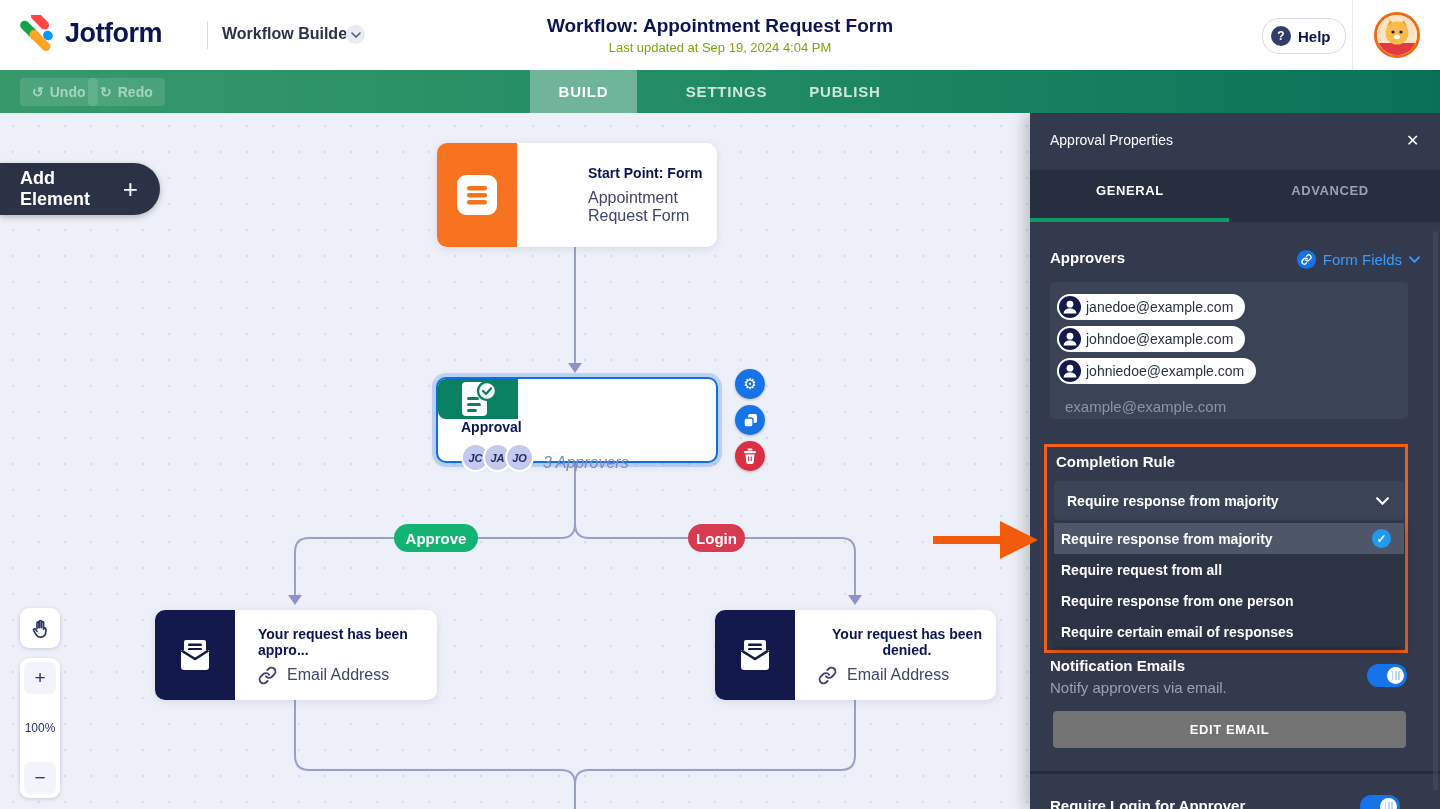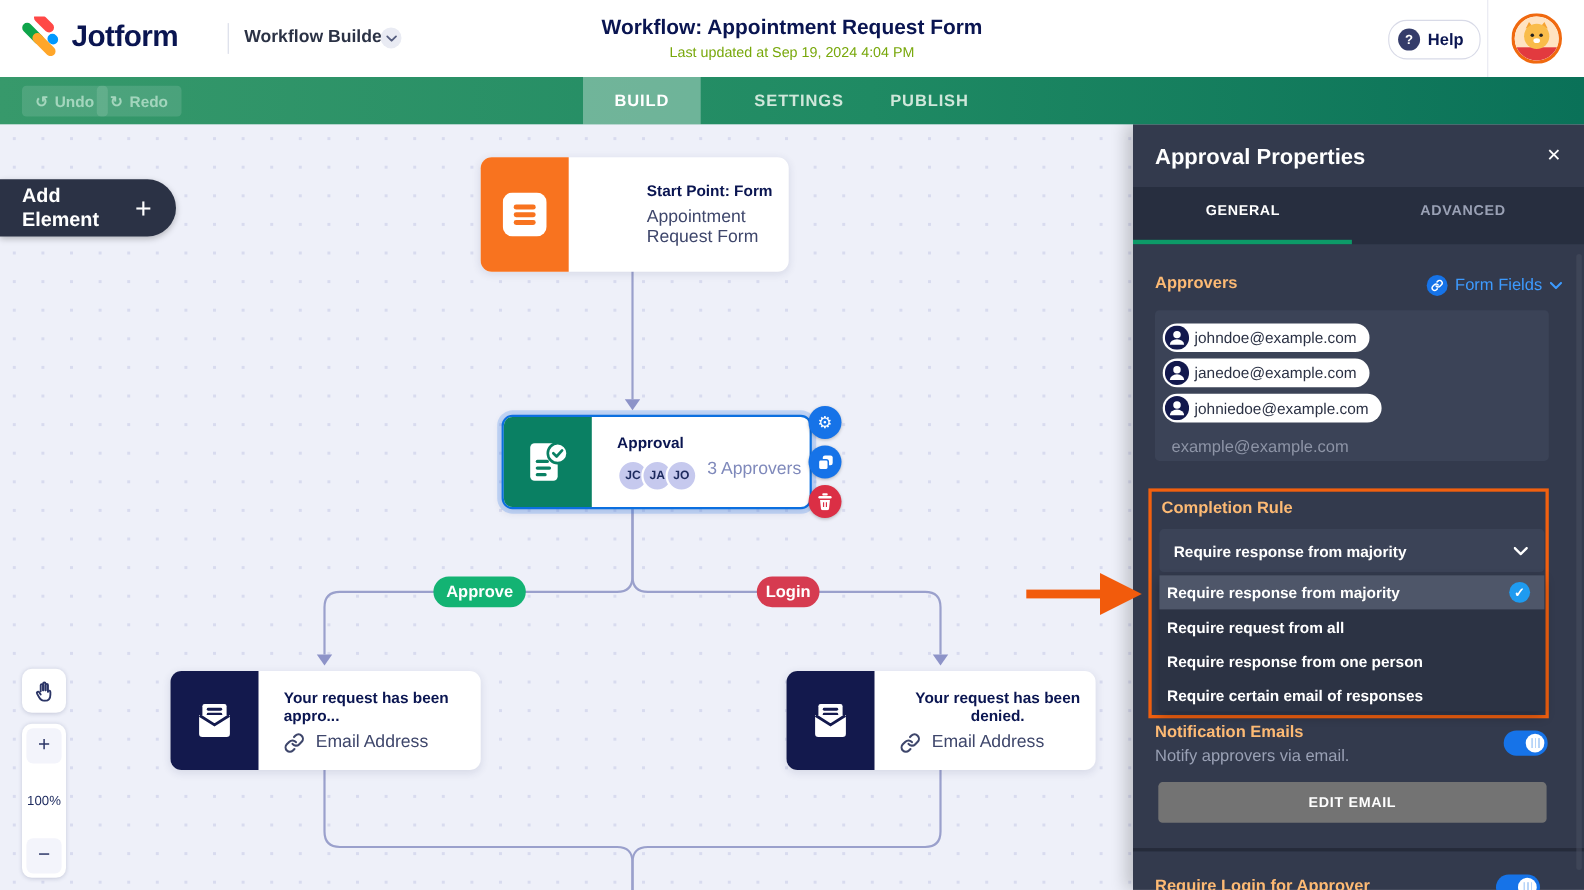--- a/index.html
+++ b/index.html
@@ -43,21 +43,21 @@
           background-image:radial-gradient(circle,#d8dbef 1.4px,transparent 1.6px);
           background-size:26px 26px;}
   .connectors{position:absolute;left:0;top:0;}
   .node{position:absolute;display:flex;background:#fff;border-radius:10px;
         box-shadow:0 2px 8px rgba(40,48,100,0.12);cursor:pointer;}
   .node-icon{width:80px;border-radius:10px 0 0 10px;display:flex;align-items:center;justify-content:center;}
   .node-body{flex:1;display:flex;flex-direction:column;justify-content:center;gap:8px;padding-left:23px;}
   .node-title{font-size:14px;font-weight:bold;color:#0a1551;}
   .node-sub{font-size:16px;color:#3e466b;}
   .sel{border:2px solid #0b6fe0;box-shadow:0 0 0 4px rgba(64,136,240,0.25),0 2px 8px rgba(40,48,100,0.15);}
-  .avatars{display:flex;align-items:flex-start;}
+  .avatars{display:flex;align-items:flex-end;font-style:italic;}
   .init{width:25px;height:25px;border-radius:50%;background:#c6c9ee;border:2px solid #fff;
         color:#1d2a5e;font-size:11px;font-weight:bold;display:flex;align-items:center;
         justify-content:center;margin-right:-7px;}
   .approvers-count{font-size:16px;color:#7f89bb;margin-left:16px;}
   .branch-pill{position:absolute;height:28px;border-radius:14px;color:#fff;font-size:15px;
                font-weight:bold;display:flex;align-items:center;justify-content:center;z-index:2;}
   .act-btn{position:absolute;width:30px;height:30px;border-radius:50%;display:flex;
            align-items:center;justify-content:center;cursor:pointer;
            box-shadow:0 1px 3px rgba(0,0,0,0.25);}
   .add-element{position:absolute;left:0;top:50px;width:160px;height:52px;background:#2b3245;
@@ -71,29 +71,29 @@
   .zoom-box{position:absolute;left:20px;top:545px;width:40px;height:132px;background:#fff;
             border-radius:9px;box-shadow:0 1px 4px rgba(40,48,100,0.2);display:flex;
             flex-direction:column;align-items:center;justify-content:space-between;padding:4px 0;}
   .zoom-btn{width:32px;height:32px;border-radius:6px;background:#f3f4fb;color:#2b3566;
             font-size:19px;display:flex;align-items:center;justify-content:center;cursor:pointer;}
   .zoom-pct{font-size:12px;color:#1d2a5e;}
 
   
   .panel{position:absolute;left:1030px;top:113px;width:410px;height:696px;background:#333a4d;
          box-shadow:-6px 0 14px rgba(0,0,0,0.2);overflow:hidden;}
-  .panel-title{position:absolute;left:20px;top:19px;font-size:20px;font-weight:bold;color:#fff;}
+  .panel-title{position:absolute;left:20px;top:19px;font-size:14px;font-weight:normal;color:#fff;}
   .panel-close{position:absolute;left:376px;top:18px;font-size:16px;color:#fff;cursor:pointer;}
   .ptab-bar{position:absolute;left:0;top:57px;width:410px;height:52px;background:#272e3f;}
   .ptab{position:absolute;top:0;width:200px;height:40px;display:flex;align-items:center;
         justify-content:center;font-size:13px;font-weight:bold;letter-spacing:0.6px;
         color:#9aa1b5;cursor:pointer;}
   .ptab.active{color:#fff;}
   .ptab-underline{position:absolute;left:0;top:48px;width:199px;height:4px;background:#0d9a68;}
-  .sec-head{font-size:15px;font-weight:bold;color:#fdba74;}
+  .sec-head{font-size:15px;font-weight:bold;color:#ffffff;}
   .approver-box{position:absolute;left:20px;top:169px;width:358px;height:131px;background:#3b4357;
                 border-radius:4px;padding-top:6px;}
   .chip{display:flex;align-items:center;gap:5px;background:#fff;border-radius:13px;height:26px;
         padding:0 12px 0 2px;margin:6px 0 0 7px;width:max-content;cursor:pointer;}
   .chip-txt{font-size:14px;color:#2b3144;}
   .chip-placeholder{margin:14px 0 0 15px;font-size:15px;color:#8d94a6;}
   .ffields{position:absolute;left:0;top:137px;width:390px;display:flex;justify-content:flex-end;
            align-items:center;gap:7px;cursor:pointer;}
   .ffields-txt{font-size:15px;color:#3d9bff;}
   .link-circle{width:19px;height:19px;border-radius:50%;background:#1673e8;display:flex;
@@ -224,21 +224,21 @@
           <rect x="10" y="18" width="20" height="4.5" rx="2.2" fill="#f8731f"></rect>
           <rect x="10" y="25" width="20" height="4.5" rx="2.2" fill="#f8731f"></rect>
         </svg>
       </div>
       <div class="node-body">
         <div class="node-title">Start Point: Form</div>
         <div class="node-sub">Appointment Request Form</div>
       </div>
     </div>
 
-    <div class="node sel" style="left:456px;top:264px;width:278px;height:82px;">
+    <div class="node sel" style="left:436px;top:264px;width:278px;height:82px;flex-direction:column;">
       <div class="node-icon" style="background:#0a8063;border-radius:8px 0 0 8px;">
         <svg width="42" height="40" viewBox="0 0 42 40">
           <rect x="5" y="3" width="25" height="34" rx="4" fill="#fff"></rect>
           <rect x="10" y="18" width="12" height="3" rx="1.5" fill="#0a8063"></rect>
           <rect x="10" y="24" width="14" height="3" rx="1.5" fill="#0a8063"></rect>
           <rect x="10" y="30" width="10" height="3" rx="1.5" fill="#0a8063"></rect>
           <circle cx="30" cy="12" r="9" fill="#fff" stroke="#0a8063" stroke-width="2.4"></circle>
           <path d="M26 12l3 3 5-5.5" fill="none" stroke="#0a8063" stroke-width="2.4" stroke-linecap="round" stroke-linejoin="round"></path>
         </svg>
       </div>
@@ -366,29 +366,29 @@
         <path d="M1 1l5 5 5-5" fill="none" stroke="#3d9bff" stroke-width="2" stroke-linecap="round"></path>
       </svg>
     </div>
     <div class="approver-box">
       <div class="chip">
         <svg width="22" height="22" viewBox="0 0 22 22">
           <circle cx="11" cy="11" r="11" fill="#13194d"></circle>
           <circle cx="11" cy="8.2" r="3.4" fill="#fff"></circle>
           <path d="M4.5 17.5a6.5 5.2 0 0113 0z" fill="#fff"></path>
         </svg>
-        <span class="chip-txt">johndoe@example.com</span>
+        <span class="chip-txt">janedoe@example.com</span>
       </div>
       <div class="chip">
         <svg width="22" height="22" viewBox="0 0 22 22">
           <circle cx="11" cy="11" r="11" fill="#13194d"></circle>
           <circle cx="11" cy="8.2" r="3.4" fill="#fff"></circle>
           <path d="M4.5 17.5a6.5 5.2 0 0113 0z" fill="#fff"></path>
         </svg>
-        <span class="chip-txt">janedoe@example.com</span>
+        <span class="chip-txt">johndoe@example.com</span>
       </div>
       <div class="chip">
         <svg width="22" height="22" viewBox="0 0 22 22">
           <circle cx="11" cy="11" r="11" fill="#13194d"></circle>
           <circle cx="11" cy="8.2" r="3.4" fill="#fff"></circle>
           <path d="M4.5 17.5a6.5 5.2 0 0113 0z" fill="#fff"></path>
         </svg>
         <span class="chip-txt">johniedoe@example.com</span>
       </div>
       <div class="chip-placeholder">example@example.com</div>

